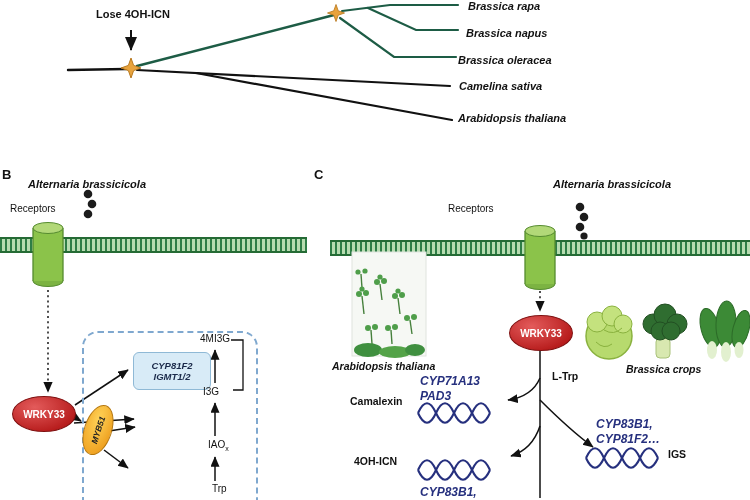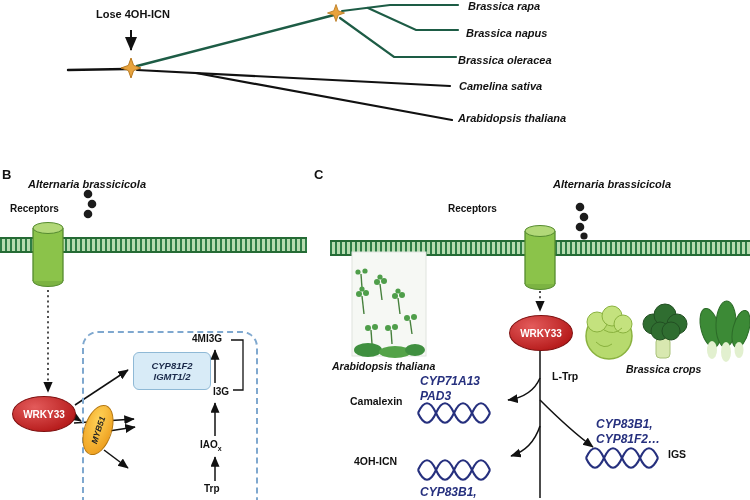--- a/index.html
+++ b/index.html
@@ -6,23 +6,23 @@
   .fig{position:relative;width:750px;height:500px;background:#fff;overflow:hidden;
        font-family:"Liberation Sans",sans-serif;color:#111;}
   .art{position:absolute;left:0;top:0;z-index:1;}
   .membrane{position:absolute;height:12px;z-index:1;
        background:repeating-linear-gradient(90deg,#2e7d46 0 2px,#b7dcb0 2px 5px);
        border-top:2px solid #256b35;border-bottom:2px solid #256b35;}
   .lbl{position:absolute;z-index:4;white-space:nowrap;line-height:1.1;color:#111;}
   .species{font-size:11px;font-weight:700;font-style:italic;}
   .panel-letter{font-size:13px;font-weight:700;}
   .pathogen{font-size:11px;font-weight:700;font-style:italic;}
-  .receptors{font-size:10px;font-weight:700;text-align:center;}
+  .receptors{font-size:10px;font-weight:400;text-align:center;}
   .lose{font-size:11px;font-weight:700;}
-  .met{font-size:10px;font-weight:700;}
+  .met{font-size:10px;font-weight:400;margin-left:8px;}
   .met sub{font-size:7px;}
   .prod{font-size:10.5px;font-weight:700;}
   .caption{font-size:10.5px;font-weight:700;font-style:italic;}
   .gene{position:absolute;z-index:4;font-size:12px;font-weight:700;font-style:italic;
         color:#26307e;text-align:left;line-height:1.25;}
   .gene span{display:block;}
   .wrky{position:absolute;width:62px;height:34px;border-radius:50%;z-index:3;
         background:radial-gradient(ellipse at 35% 30%,#e35b5b,#b71c1c 75%);
         border:1.5px solid #7f1010;color:#fff;font-weight:700;font-size:10px;
         display:flex;align-items:center;justify-content:center;}
@@ -204,21 +204,21 @@
   </div>
 
   <div class="dashed"></div>
 
   <div class="pbox" style="left:133px;top:352px;width:76px;height:36px;text-align:right;">
     <span>CYP81F2</span>
     <span>IGMT1/2</span>
   </div>
 
   <div class="lbl met" style="left:192px;top:333px;">4MI3G</div>
-  <div class="lbl met" style="left:213px;top:386px;">I3G</div>
+  <div class="lbl met" style="left:195px;top:386px;">I3G</div>
   <div class="lbl met" style="left:200px;top:439px;"><span>IAO</span><sub>x</sub></div>
   <div class="lbl met" style="left:204px;top:483px;">Trp</div>
 
   <div class="lbl panel-letter" style="left:314px;top:168px;">C</div>
   <div class="lbl pathogen" style="left:553px;top:178px;">Alternaria brassicicola</div>
   <div class="lbl receptors" style="left:448px;top:203px;">Receptors</div>
 
   <div class="wrky" style="left:509px;top:315px;">
     <span>WRKY33</span>
   </div>

